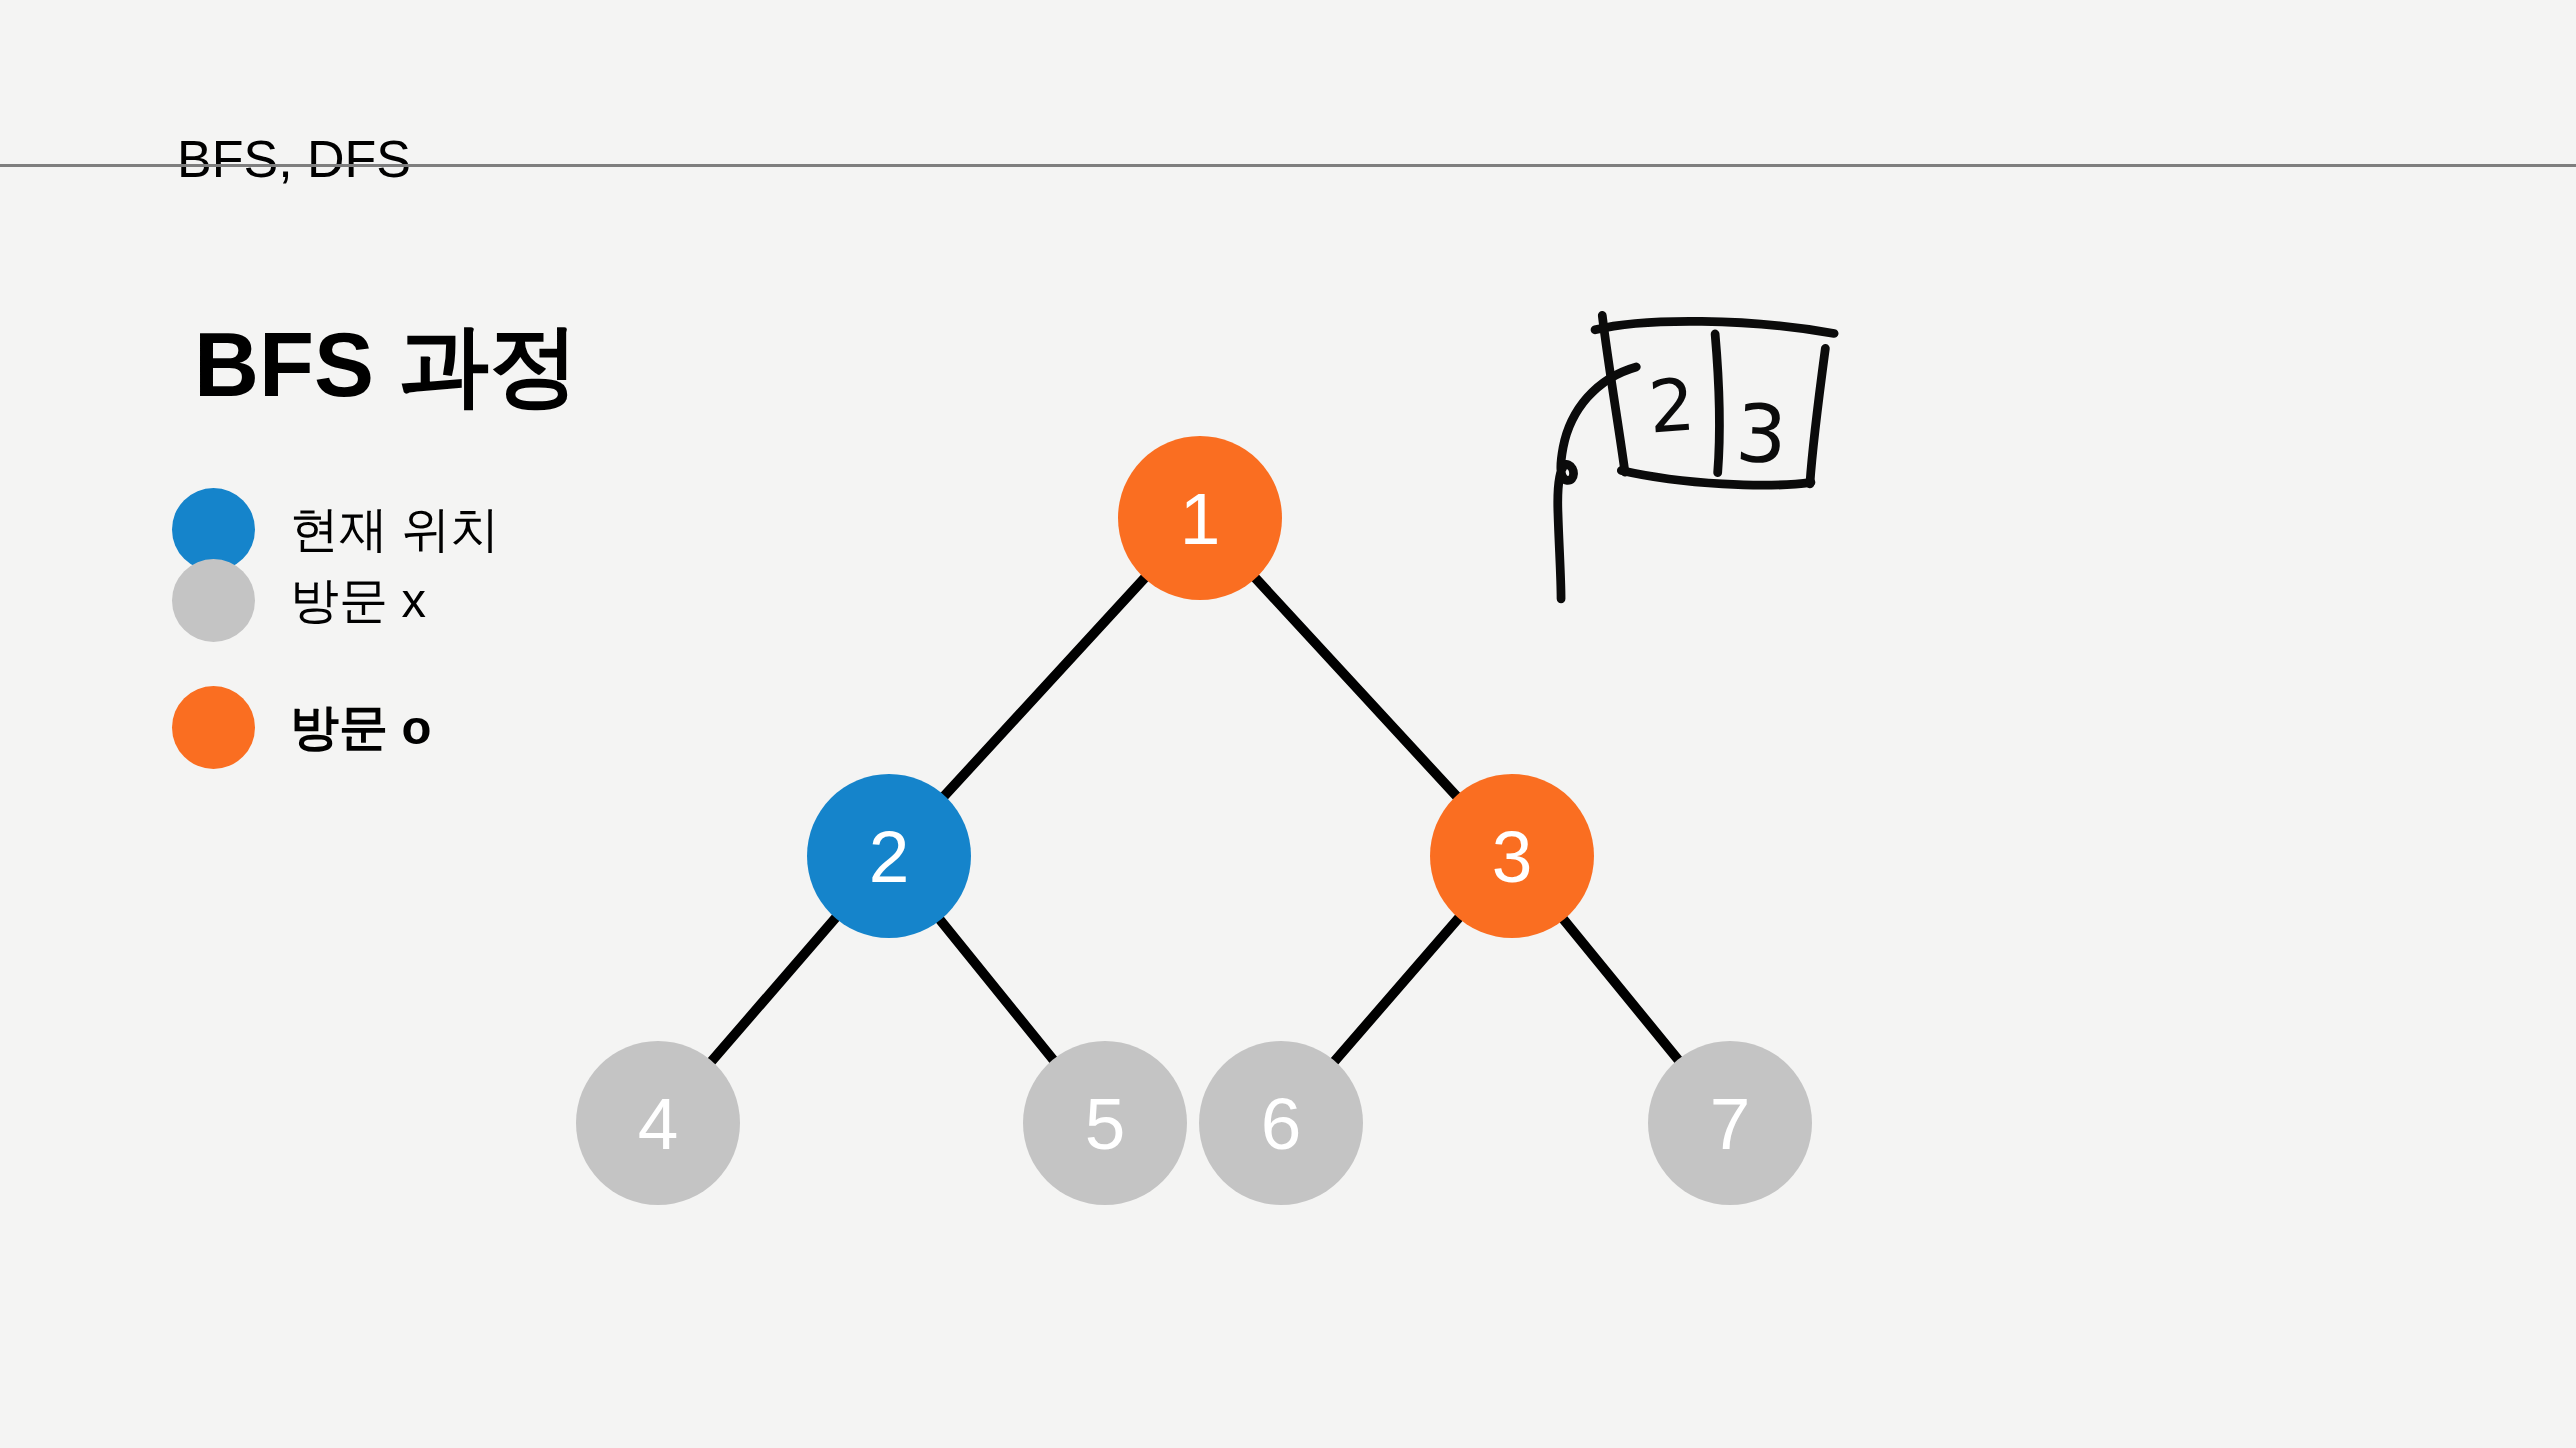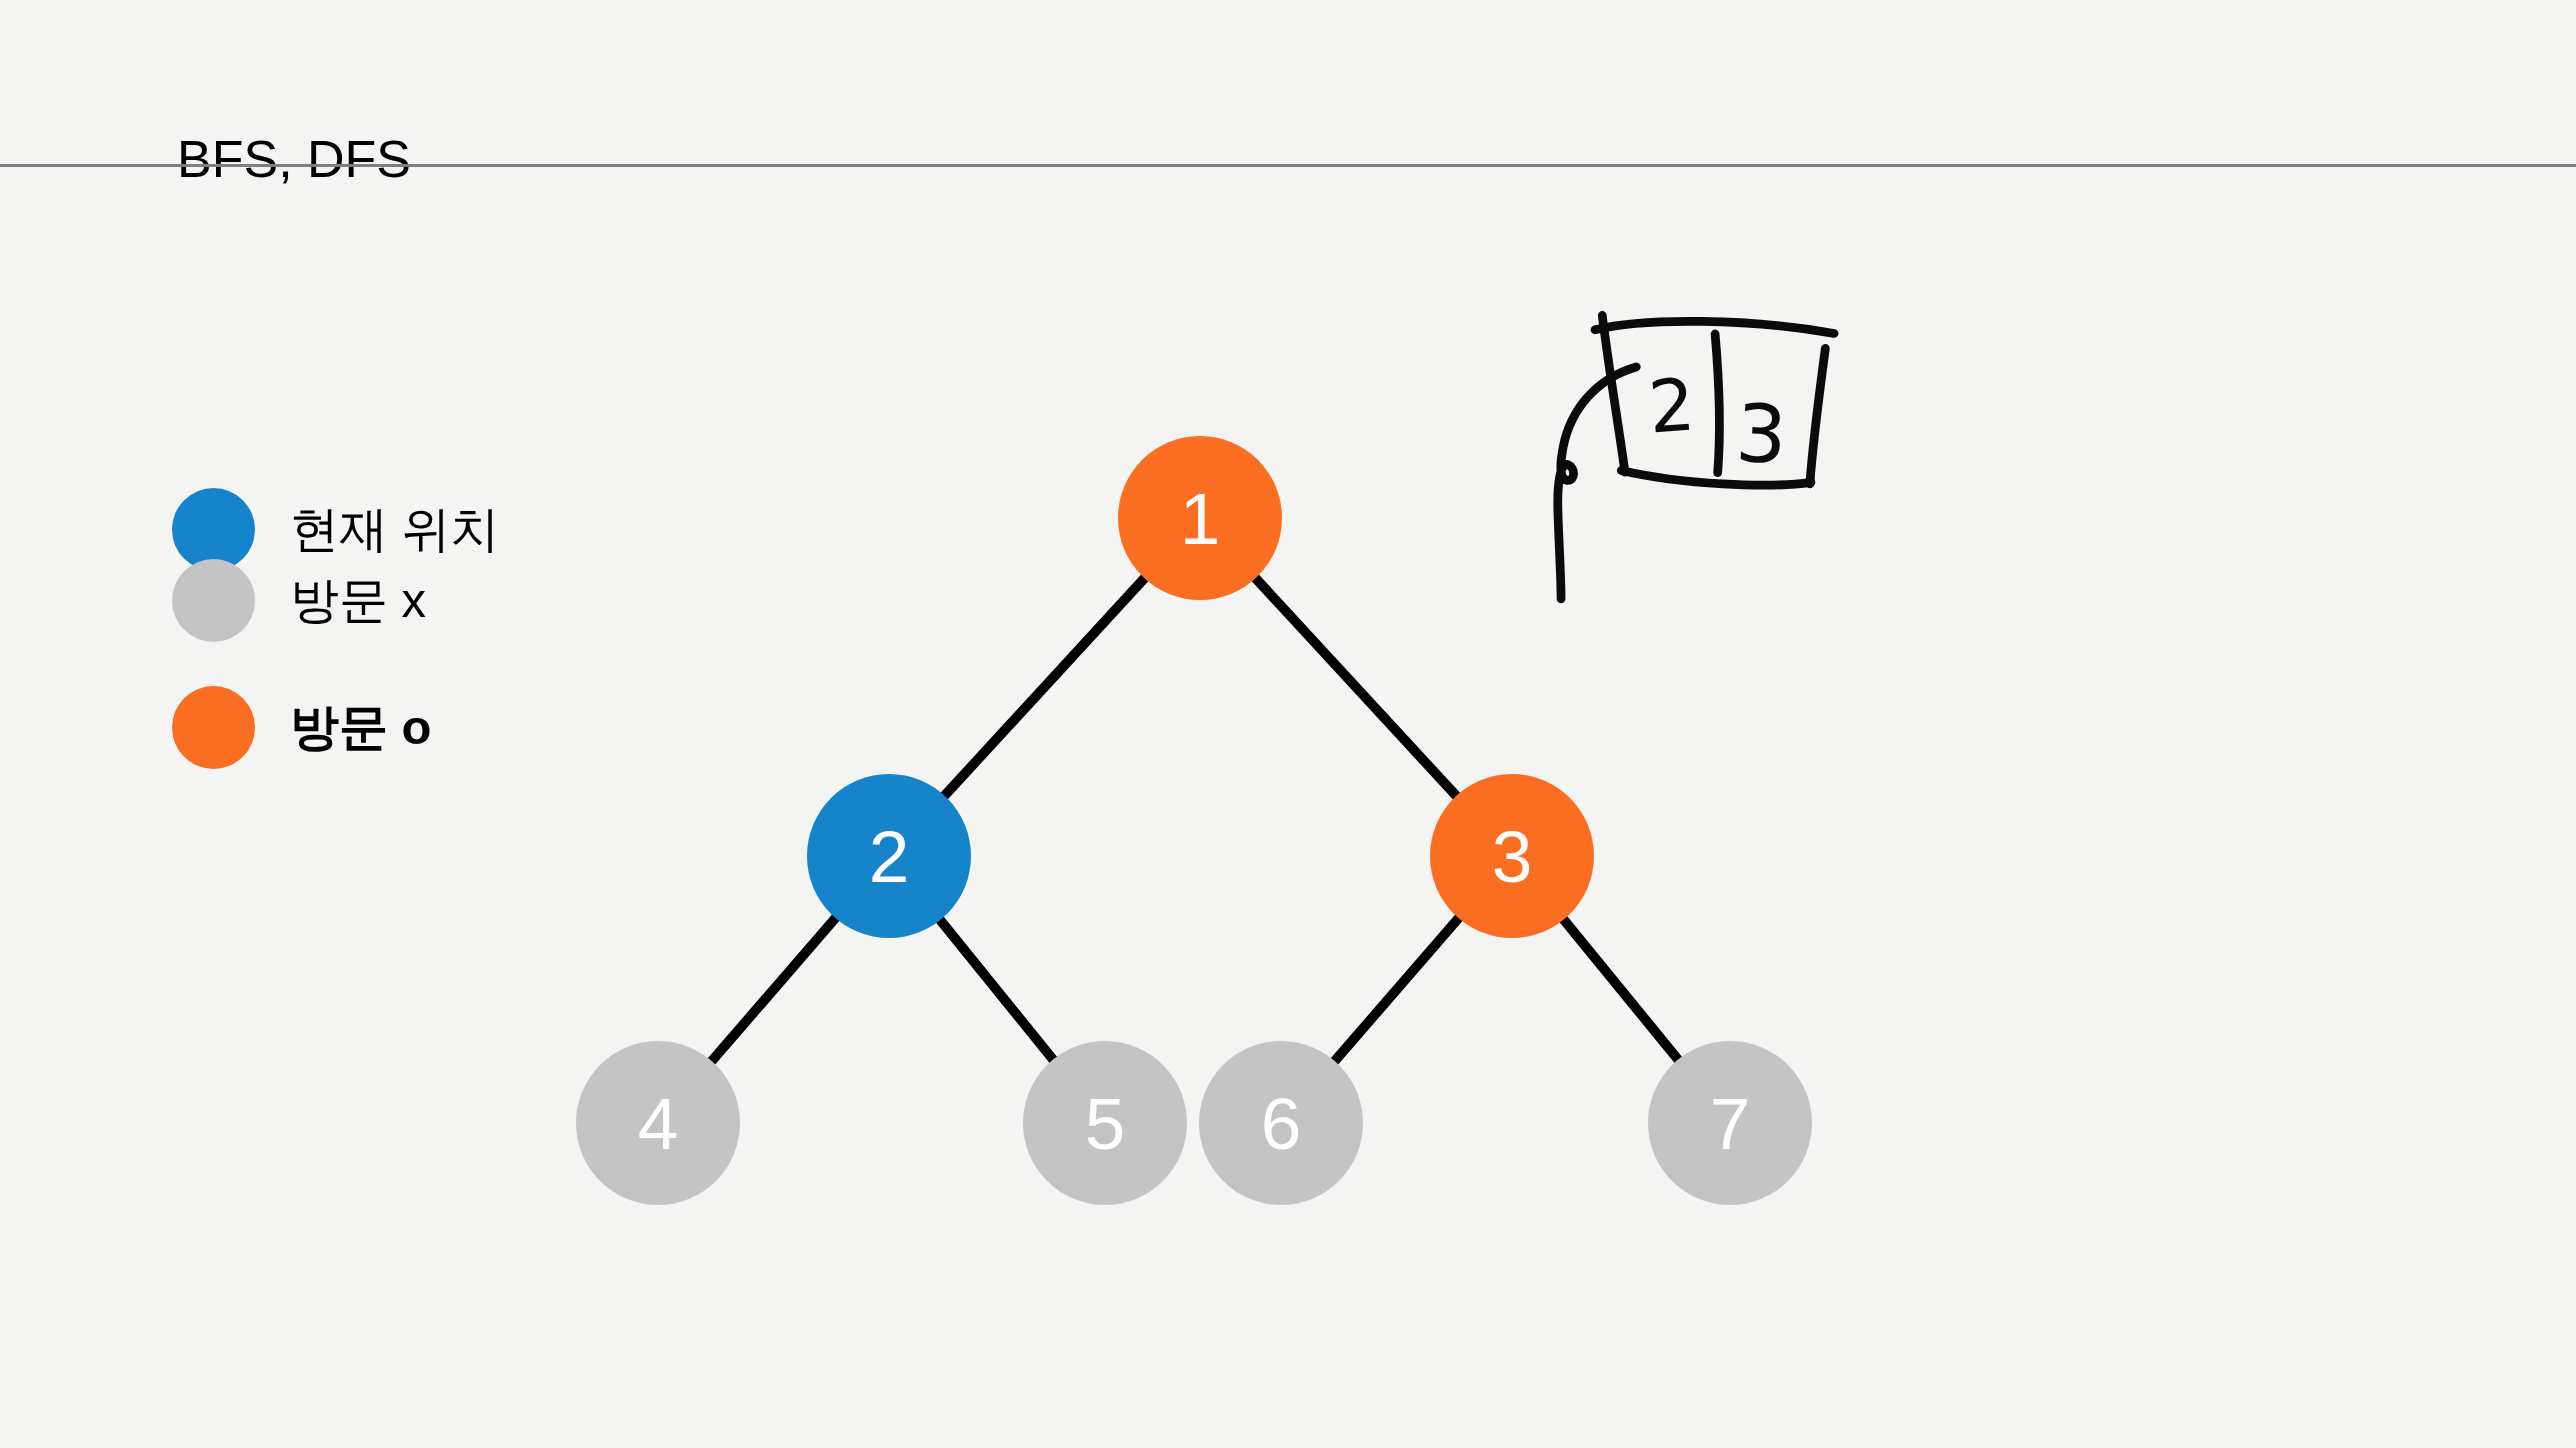--- a/index.html
+++ b/index.html
@@ -119,20 +119,21 @@
   .ink-text.second { font-size: 155px; }
 </style>
 </head>
 <body>
 
 <div class="slide">
 
   <div class="header-title">BFS, DFS</div>
   <div class="header-rule"></div>
 
+  <div class="section-heading">BFS 과정</div>
 
   <div>
     <span class="legend-dot current legend-row-1"></span>
     <span class="legend-label legend-row-1">현재 위치</span>
 
     <span class="legend-dot unvisited legend-row-2"></span>
     <span class="legend-label legend-row-2">방문 x</span>
 
     <span class="legend-dot visited legend-row-3"></span>
     <span class="legend-label legend-row-3">방문 o</span>

